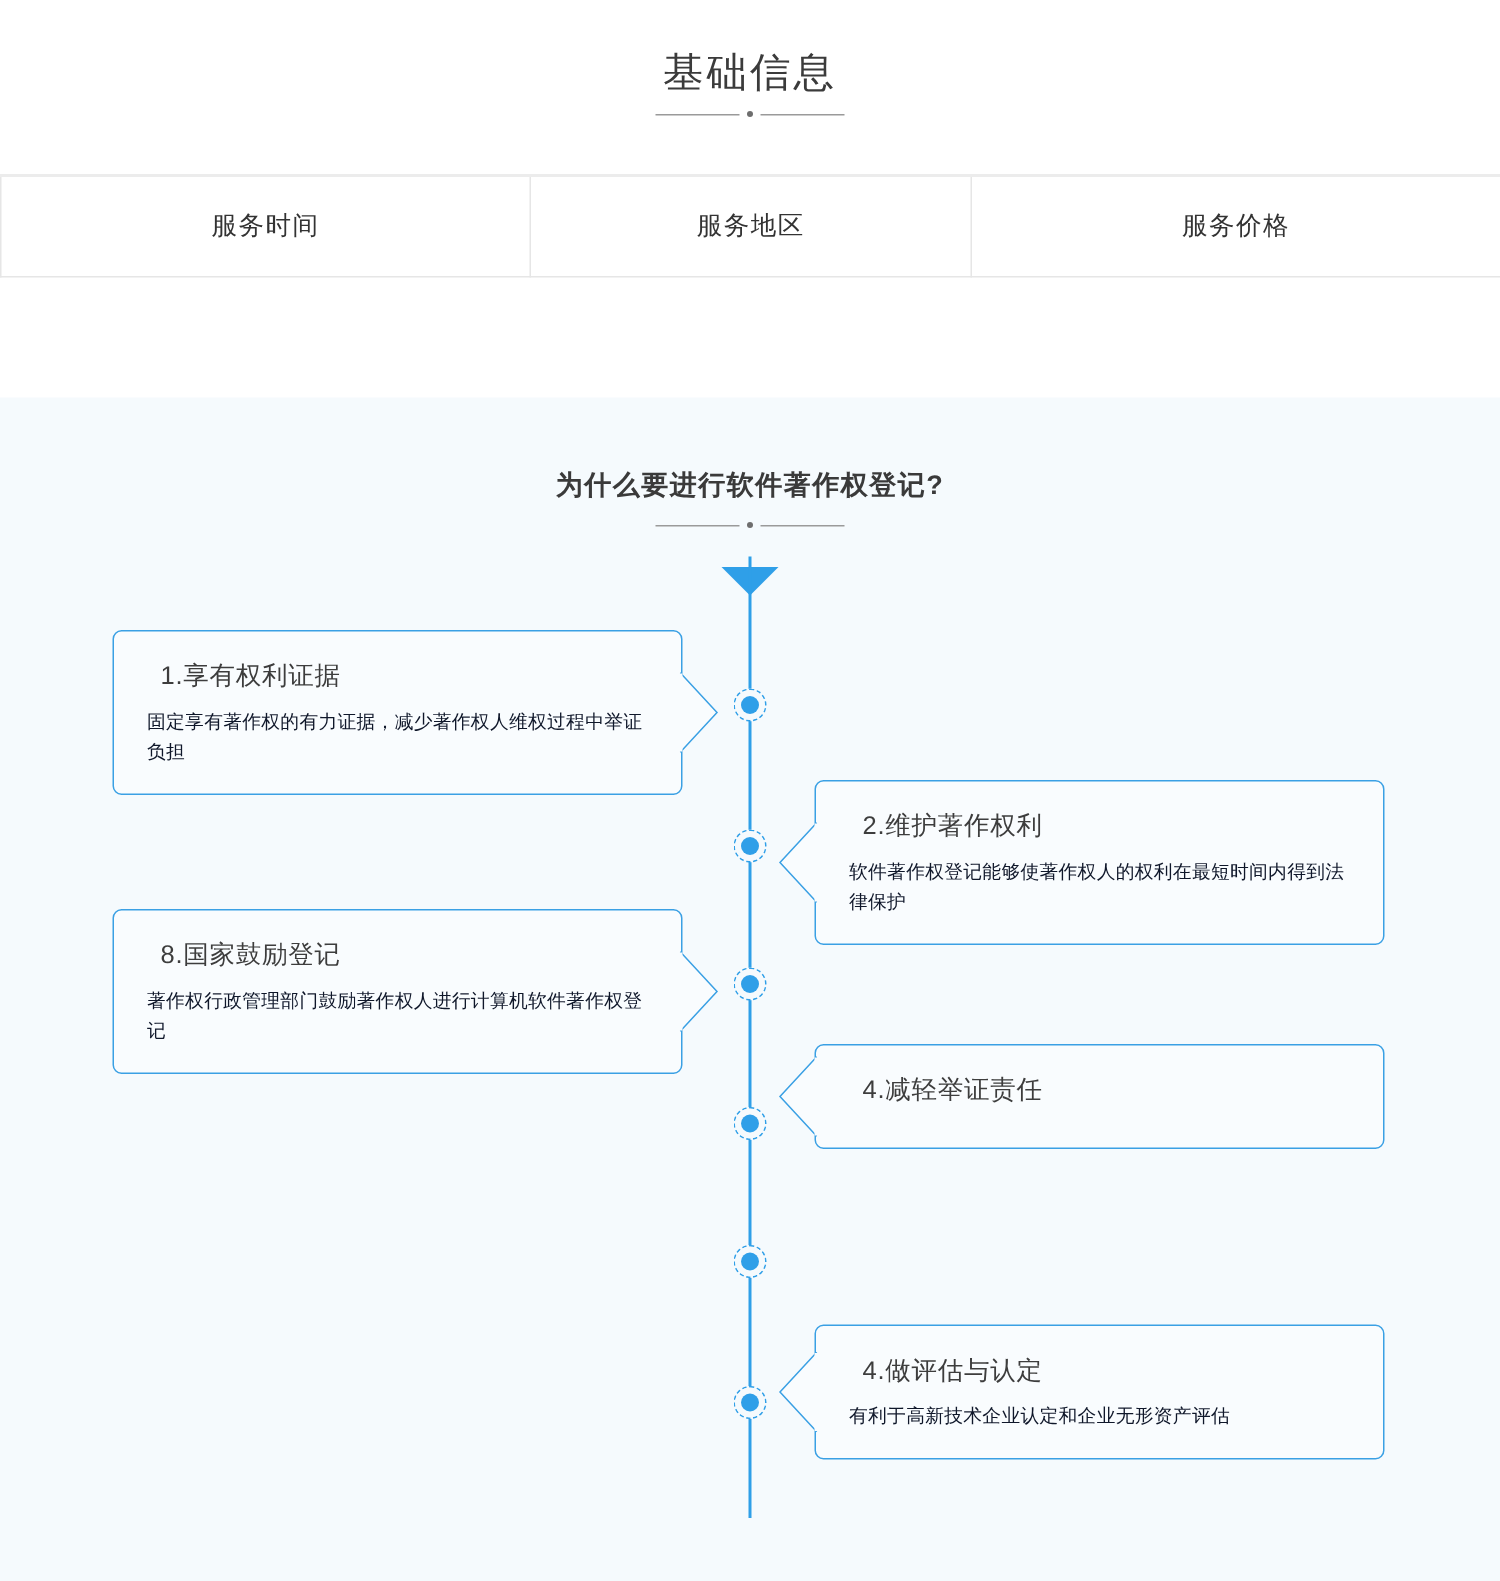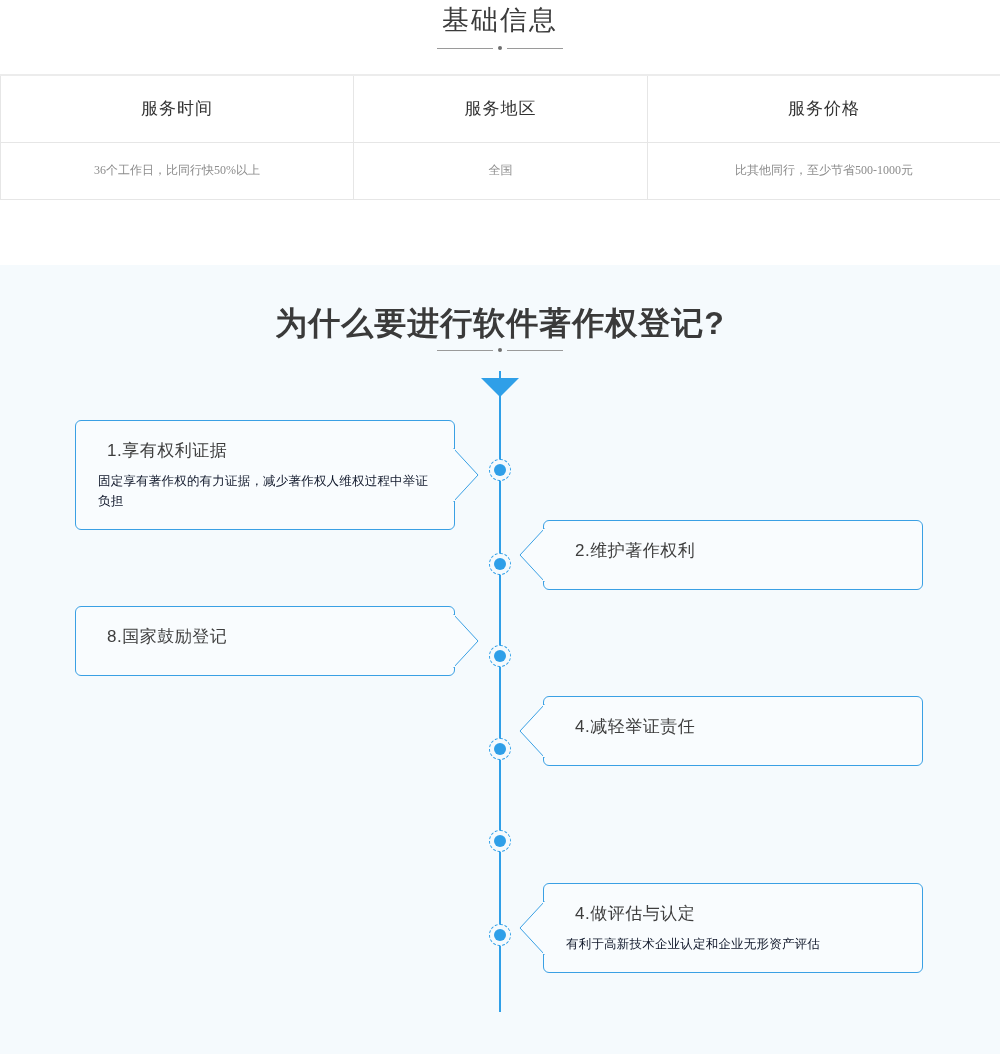--- a/index.html
+++ b/index.html
@@ -9,22 +9,22 @@
     height: 1054px;
     background: #ffffff;
     font-family: "Liberation Sans", "DejaVu Sans", sans-serif;
     overflow: hidden;
     position: relative;
   }
 
   
   .top-section {
     background: #ffffff;
+    padding-top: 28px;
     height: 265px;
-    font-family: Liberation Serif, serif;
   }
 
   .section-title-block {
     text-align: center;
   }
 
   .section-title {
     font-size: 27px;
     color: #3b3b3b;
     letter-spacing: 2px;
@@ -46,21 +46,21 @@
   .title-rule .dot {
     width: 4px;
     height: 4px;
     border-radius: 50%;
     background: #6e6e6e;
     margin: 0 5px;
   }
 
   
   .info-table {
-    margin-top: 24px;
+    margin-top: 38px;
     width: 1000px;
     border-collapse: collapse;
     table-layout: fixed;
   }
   .info-table th, .info-table td {
     border: 1px solid #e6e6e6;
     text-align: center;
     vertical-align: middle;
     font-weight: 400;
   }
@@ -82,21 +82,21 @@
 
   
   .why-section {
     position: relative;
     background: #f5fafd;
     height: 789px;
     padding-top: 39px;
   }
 
   .why-title {
-    font-size: 32px;
+    font-size: 18px;
     color: #3a3a3a;
     font-weight: 700;
     text-align: center;
     letter-spacing: 1px;
     line-height: 38px;
   }
 
   
   .timeline-spine {
     position: absolute;
@@ -232,25 +232,20 @@
         <col class="c1">
         <col class="c2">
         <col class="c3">
       </colgroup>
     <tbody>
       <tr class="head-row">
         <th>服务时间</th>
         <th>服务地区</th>
         <th>服务价格</th>
       </tr>
-      <tr class="body-row">
-        <td>36个工作日，比同行快50%以上</td>
-        <td>全国</td>
-        <td>比其他同行，至少节省500-1000元</td>
-      </tr>
     </tbody>
   </table>
 </div>
 
 <div class="why-section">
 
   <div class="section-title-block">
     <div class="why-title">为什么要进行软件著作权登记?</div>
     <div class="title-rule">
       <span class="bar"></span>
@@ -271,32 +266,34 @@
             <path d="M0.5 0.5 L25 27 L0.5 53.5" fill="#f9fcfe" stroke="#3aa0e4" stroke-width="1"></path>
           </svg>
         </div>
         <div class="mask"></div>
       </div>
       <div class="node" style="top: 194px;">
         <span class="core"></span>
       </div>
       <div class="card right" style="top: 255px;">
         <div class="card-title">2.维护著作权利</div>
+        <div class="card-body">软件著作权登记能够使著作权人的权利在最短时间内得到法律保护</div>
         <div class="chev">
           <svg width="26" height="54" viewBox="0 0 26 54">
             <path d="M25.5 0.5 L1 27 L25.5 53.5" fill="#f9fcfe" stroke="#3aa0e4" stroke-width="1"></path>
           </svg>
         </div>
         <div class="mask"></div>
       </div>
       <div class="node" style="top: 288px;">
         <span class="core"></span>
       </div>
       <div class="card left" style="top: 341px;">
         <div class="card-title">8.国家鼓励登记</div>
+        <div class="card-body">著作权行政管理部门鼓励著作权人进行计算机软件著作权登记</div>
         <div class="chev">
           <svg width="26" height="54" viewBox="0 0 26 54">
             <path d="M0.5 0.5 L25 27 L0.5 53.5" fill="#f9fcfe" stroke="#3aa0e4" stroke-width="1"></path>
           </svg>
         </div>
         <div class="mask"></div>
       </div>
       <div class="node" style="top: 380px;">
         <span class="core"></span>
       </div>

